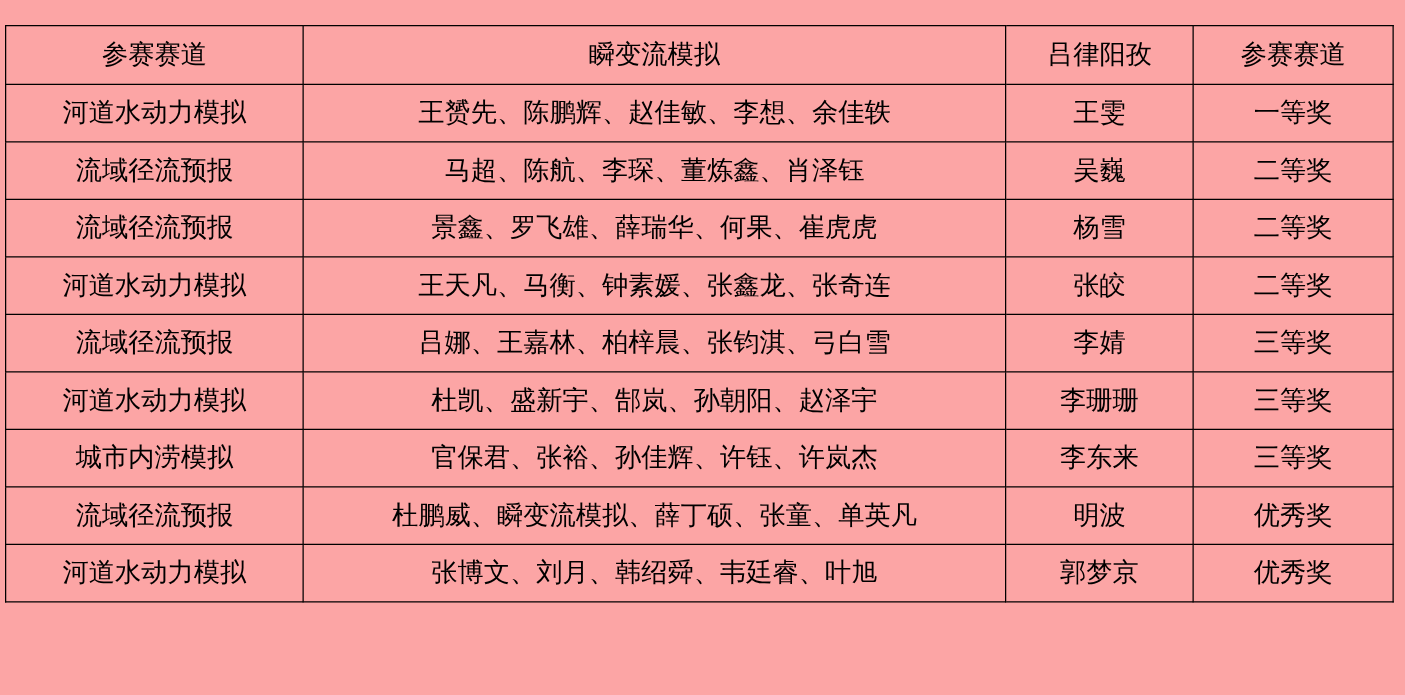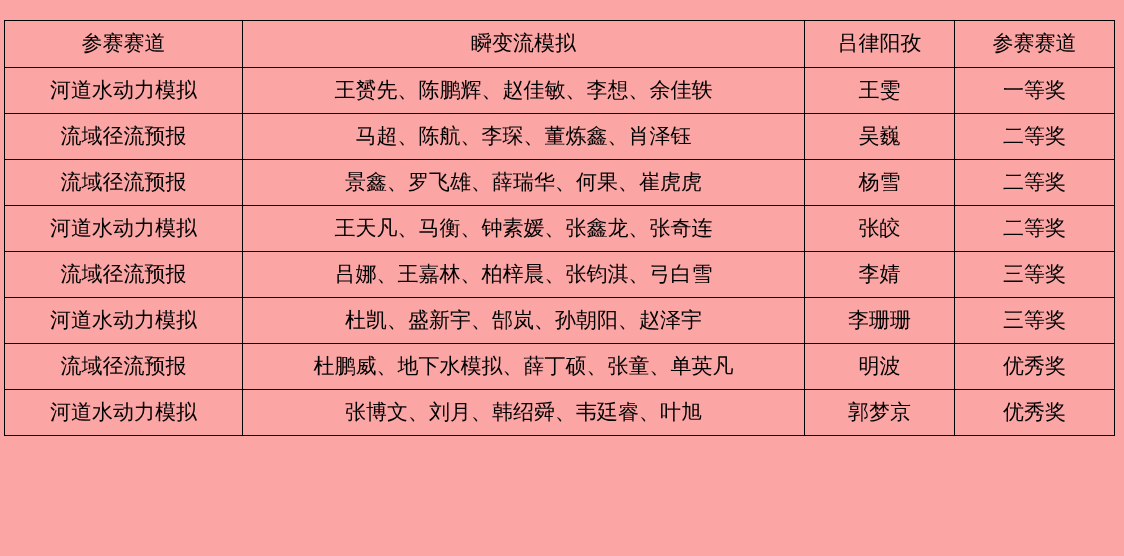--- a/index.html
+++ b/index.html
@@ -98,22 +98,28 @@
         <td>李婧</td>
         <td>三等奖</td>
       </tr>
       <tr>
         <td>河道水动力模拟</td>
         <td>杜凯、盛新宇、郜岚、孙朝阳、赵泽宇</td>
         <td>李珊珊</td>
         <td>三等奖</td>
       </tr>
       <tr>
+        <td>城市内涝模拟</td>
+        <td>官保君、张裕、孙佳辉、许钰、许岚杰</td>
+        <td>李东来</td>
+        <td>三等奖</td>
+      </tr>
+      <tr>
         <td>流域径流预报</td>
-        <td>杜鹏威、地下水模拟、薛丁硕、张童、单英凡</td>
+        <td>杜鹏威、瞬变流模拟、薛丁硕、张童、单英凡</td>
         <td>明波</td>
         <td>优秀奖</td>
       </tr>
       <tr>
         <td>河道水动力模拟</td>
         <td>张博文、刘月、韩绍舜、韦廷睿、叶旭</td>
         <td>郭梦京</td>
         <td>优秀奖</td>
       </tr>
     </tbody>

